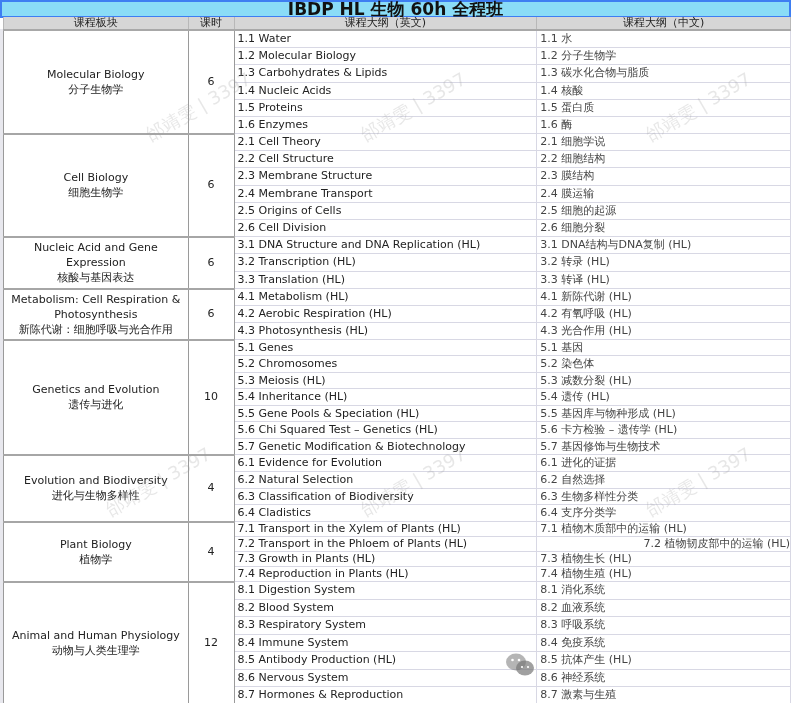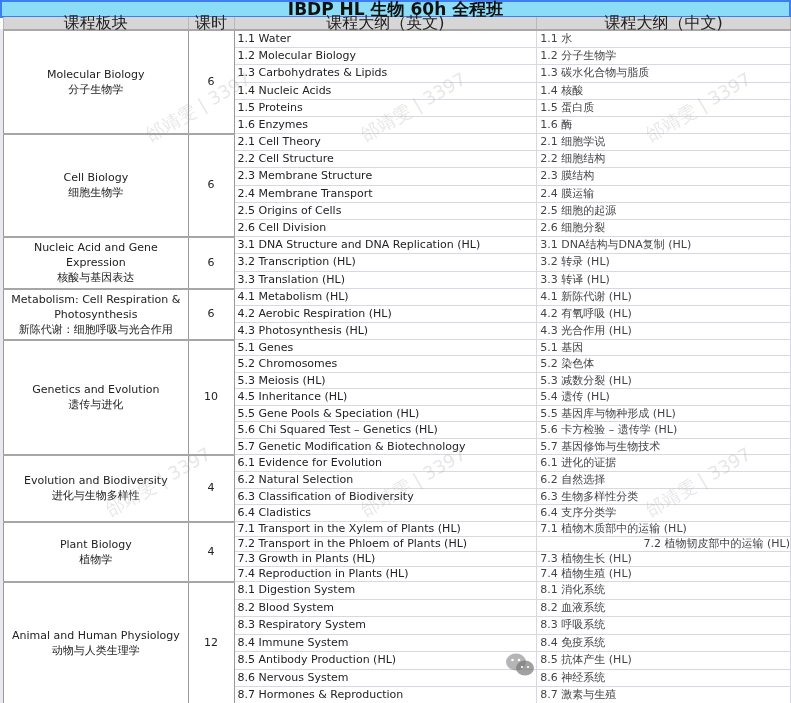--- a/index.html
+++ b/index.html
@@ -3,21 +3,21 @@
 <meta charset="utf-8">
 <style>
   html, body { margin:0; padding:0; background:#ffffff; }
   body { width:791px; height:703px; overflow:hidden; position:relative;
          font-family: "DejaVu Sans", "Liberation Sans", sans-serif; color:#222; }
   .left-gutter { position:absolute; left:0; top:29px; width:3px; height:674px; background:#e8e8ee; border-right:1px solid #c8c8d0; }
   .title-bar { position:absolute; left:0; top:0; width:787px; height:14px;
                background:#8adcf7; border:2px solid #3e7ef2; border-bottom-width:2px;
                text-align:center; font-weight:bold; font-size:17px; line-height:14px; color:#111; }
   .sheet { position:absolute; left:3px; top:17px; border-collapse:collapse; table-layout:fixed; }
-  .sheet th { background:#d6d6d6; font-weight:normal; font-size:16px; height:12px; line-height:12px;
+  .sheet th { background:#d6d6d6; font-weight:normal; font-size:11px; height:12px; line-height:12px;
               border-left:1px solid #b8b8b8; border-right:1px solid #b8b8b8; border-bottom:2px solid #a8a8a8; padding:0; color:#222; }
   .sheet td { font-size:11px; padding:0 0 0 3px; height:16px; line-height:16px; white-space:nowrap; overflow:hidden;
               border-bottom:1px solid #d8d8e4; border-left:1px solid #d8d8e4; }
   .sheet td.group { text-align:center; white-space:normal; line-height:15px; padding:0 2px;
                     border:1px solid #9a9a9a; border-top:2px solid #a6a6a6; vertical-align:middle; }
   .sheet td.hours { text-align:center; padding:0; border:1px solid #9a9a9a; border-top:2px solid #a6a6a6; vertical-align:middle; }
   .sheet tr.first td.en, .sheet tr.first td.zh { border-top:1px solid #c8c8d0; }
   .sheet td.en { border-left:1px solid #9a9a9a; color:#222; }
   .sheet td.zh { color:#444; border-right:1px solid #d8d8e4; }
   .g-en { display:block; }
@@ -152,21 +152,21 @@
       </tr>
       <tr>
         <td class="en" style="height: 15.4286px; line-height: 15.4286px;">5.2 Chromosomes</td>
         <td class="zh" style="height: 15.4286px; line-height: 15.4286px;">5.2 染色体</td>
       </tr>
       <tr>
         <td class="en" style="height: 15.4286px; line-height: 15.4286px;">5.3 Meiosis (HL)</td>
         <td class="zh" style="height: 15.4286px; line-height: 15.4286px;">5.3 减数分裂 (HL)</td>
       </tr>
       <tr>
-        <td class="en" style="height: 15.4286px; line-height: 15.4286px;">4.5 Inheritance (HL)</td>
+        <td class="en" style="height: 15.4286px; line-height: 15.4286px;">5.4 Inheritance (HL)</td>
         <td class="zh" style="height: 15.4286px; line-height: 15.4286px;">5.4 遗传 (HL)</td>
       </tr>
       <tr>
         <td class="en" style="height: 15.4286px; line-height: 15.4286px;">5.5 Gene Pools &amp; Speciation (HL)</td>
         <td class="zh" style="height: 15.4286px; line-height: 15.4286px;">5.5 基因库与物种形成 (HL)</td>
       </tr>
       <tr>
         <td class="en" style="height: 15.4286px; line-height: 15.4286px;">5.6 Chi Squared Test – Genetics (HL)</td>
         <td class="zh" style="height: 15.4286px; line-height: 15.4286px;">5.6 卡方检验 – 遗传学 (HL)</td>
       </tr>

